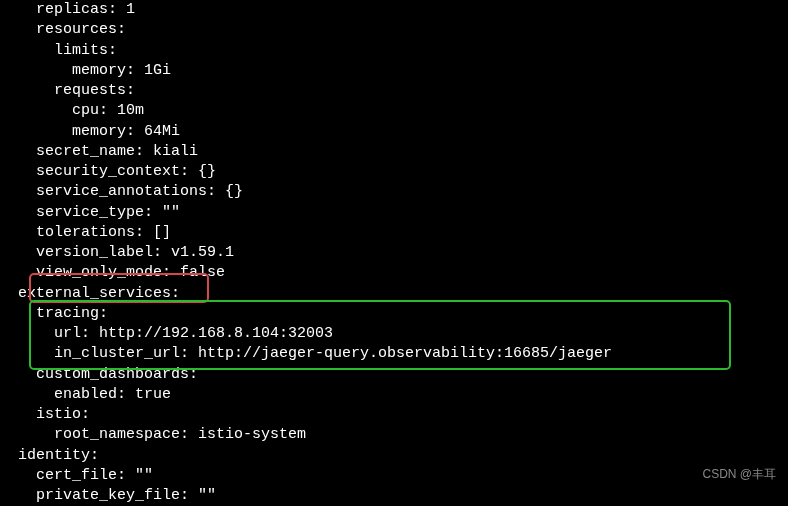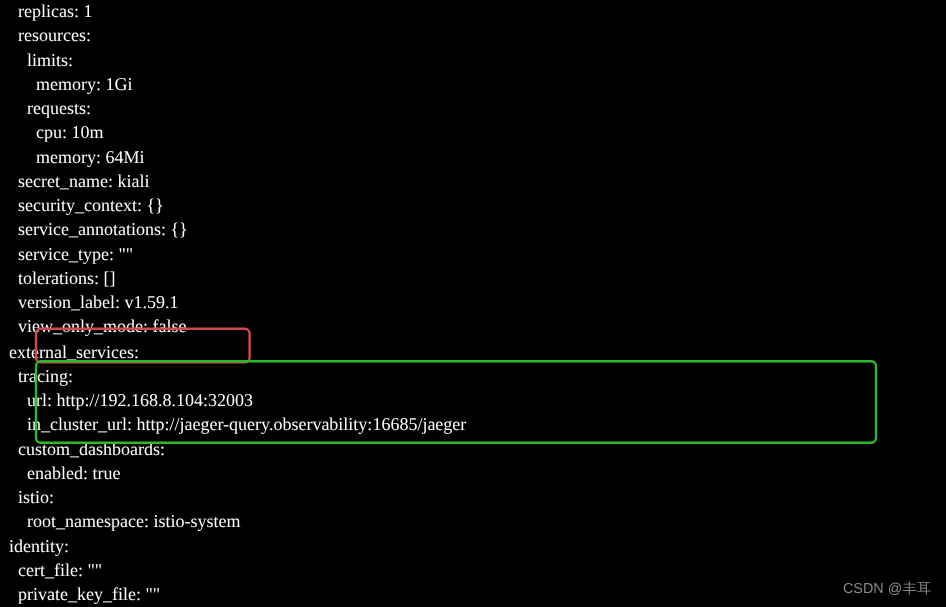--- a/index.html
+++ b/index.html
@@ -1,19 +1,18 @@
 <!DOCTYPE html>
 <html><head>
   <meta charset="utf-8">
   <style>
     * {
       margin: 0;
       padding: 0;
       box-sizing: border-box;
-      font-family: Liberation Serif, serif;
     }
     body {
       background: #000;
       color: #fff;
       font-family: 'Courier New', monospace;
       font-size: 15px;
       line-height: 1.35;
       padding: 0;
       width: 788px;
       height: 506px;
@@ -40,21 +39,21 @@
       border-radius: 5px;
       left: 29px;
       top: 300px;
       width: 702px;
       height: 70px;
       pointer-events: none;
     }
     .watermark {
       position: absolute;
       right: 12px;
-      bottom: 8px;
+      bottom: 24px;
       color: #888;
       font-size: 12px;
       font-family: sans-serif;
     }
     .line {
       display: block;
     }
   </style>
 </head>
 <body>

